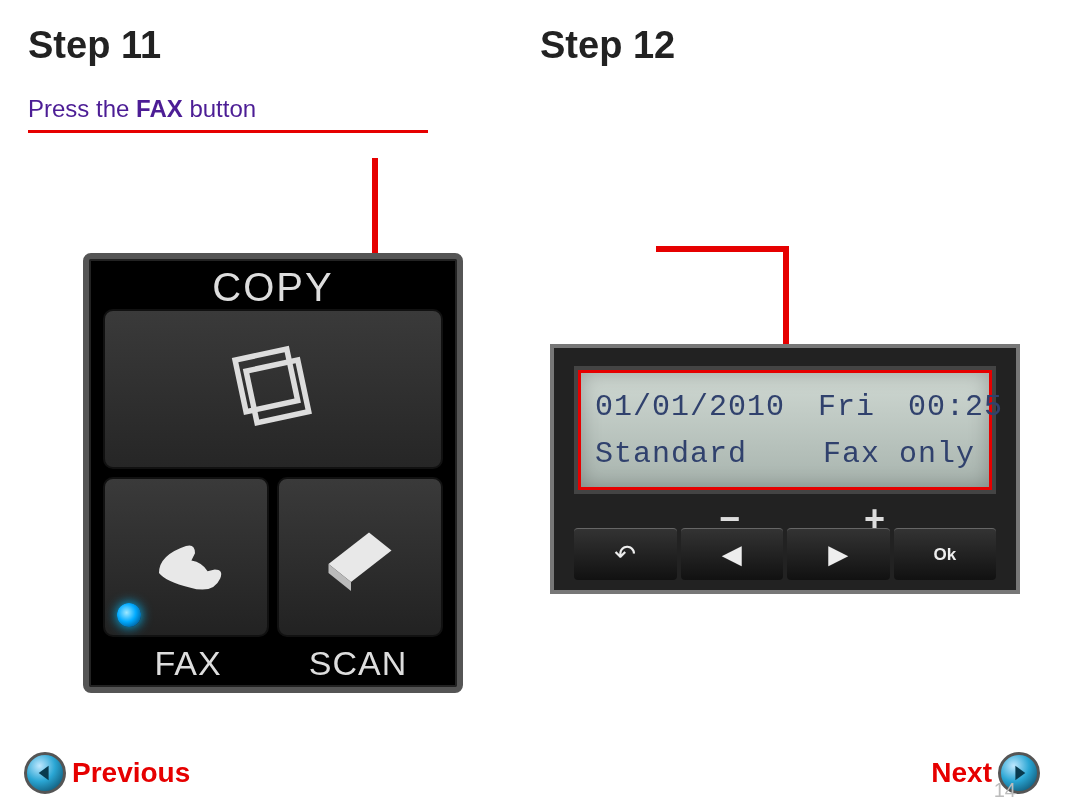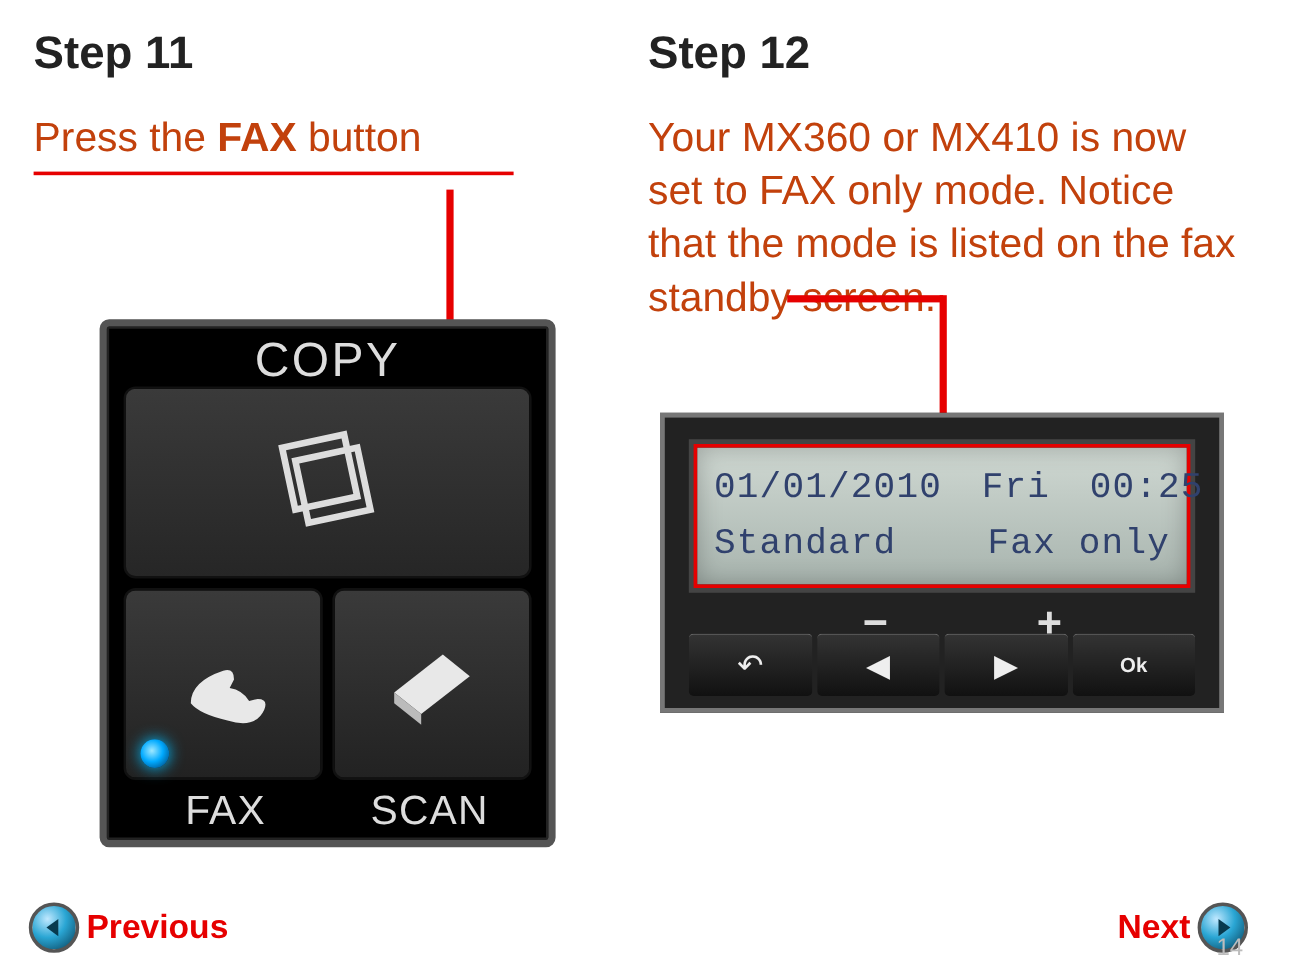--- a/index.html
+++ b/index.html
@@ -22,22 +22,22 @@
     position: relative;
   }
   .col-left { padding-right: 20px; }
   .col-right { padding-left: 10px; }
   .step-title {
     font-size: 38px;
     color: #222;
     margin-bottom: 26px;
   }
   .body-text {
-    font-size: 34px;
-    color: #c2410c;
+    font-size: 24px;
+    color: #4c1d95;
     line-height: 1.3;
     margin-bottom: 10px;
   }
   .body-text b { font-weight: bold; }
 
   
   .underline-red {
     border-bottom: 3px solid #e60000;
     padding-bottom: 6px;
     display: block;
@@ -226,21 +226,21 @@
   .nav-icon {
     width: 42px; height: 42px;
     border-radius: 50%;
     background: radial-gradient(circle at 35% 30%, #bfe8ff, #2aa6d4 45%, #0a4560 95%);
     border: 3px solid #555;
     display: flex; align-items: center; justify-content: center;
   }
   .nav-icon svg { width: 18px; height: 18px; }
   .page-num {
     position: absolute;
-    bottom: 8px; right: 44px;
+    bottom: 8px; right: 64px;
     font-size: 20px;
     color: #bcbcbc;
   }
 </style>
 </head>
 <body>
 
 <div class="page">
 
   <div class="col col-left">
@@ -290,21 +290,20 @@
       </div>
       <div class="fs-labels">
         <div>FAX</div>
         <div>SCAN</div>
       </div>
     </div>
   </div>
 
   <div class="col col-right">
     <h1 class="step-title">Step 12</h1>
-    <p class="body-text">Your MX360 or MX410 is now set to FAX only mode. Notice that the mode is listed on the fax standby screen.</p>
 
     <div class="arrow-right">
       <div class="top-h"></div>
       <div class="shaft"></div>
       <div class="head"></div>
     </div>
 
     <div class="lcd-photo">
       <div class="lcd-screen">
         <div class="lcd-line">

